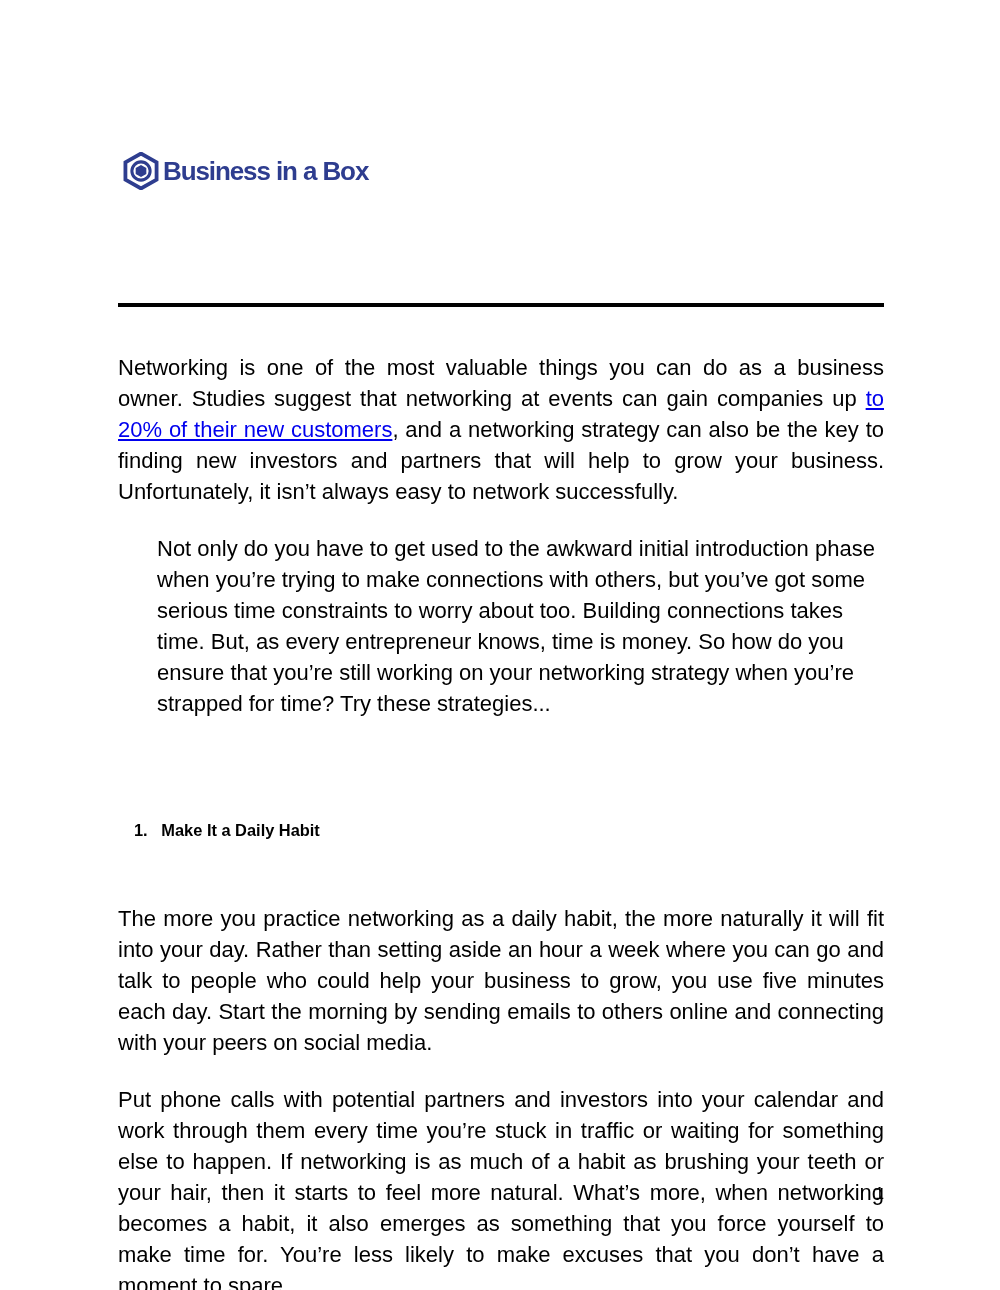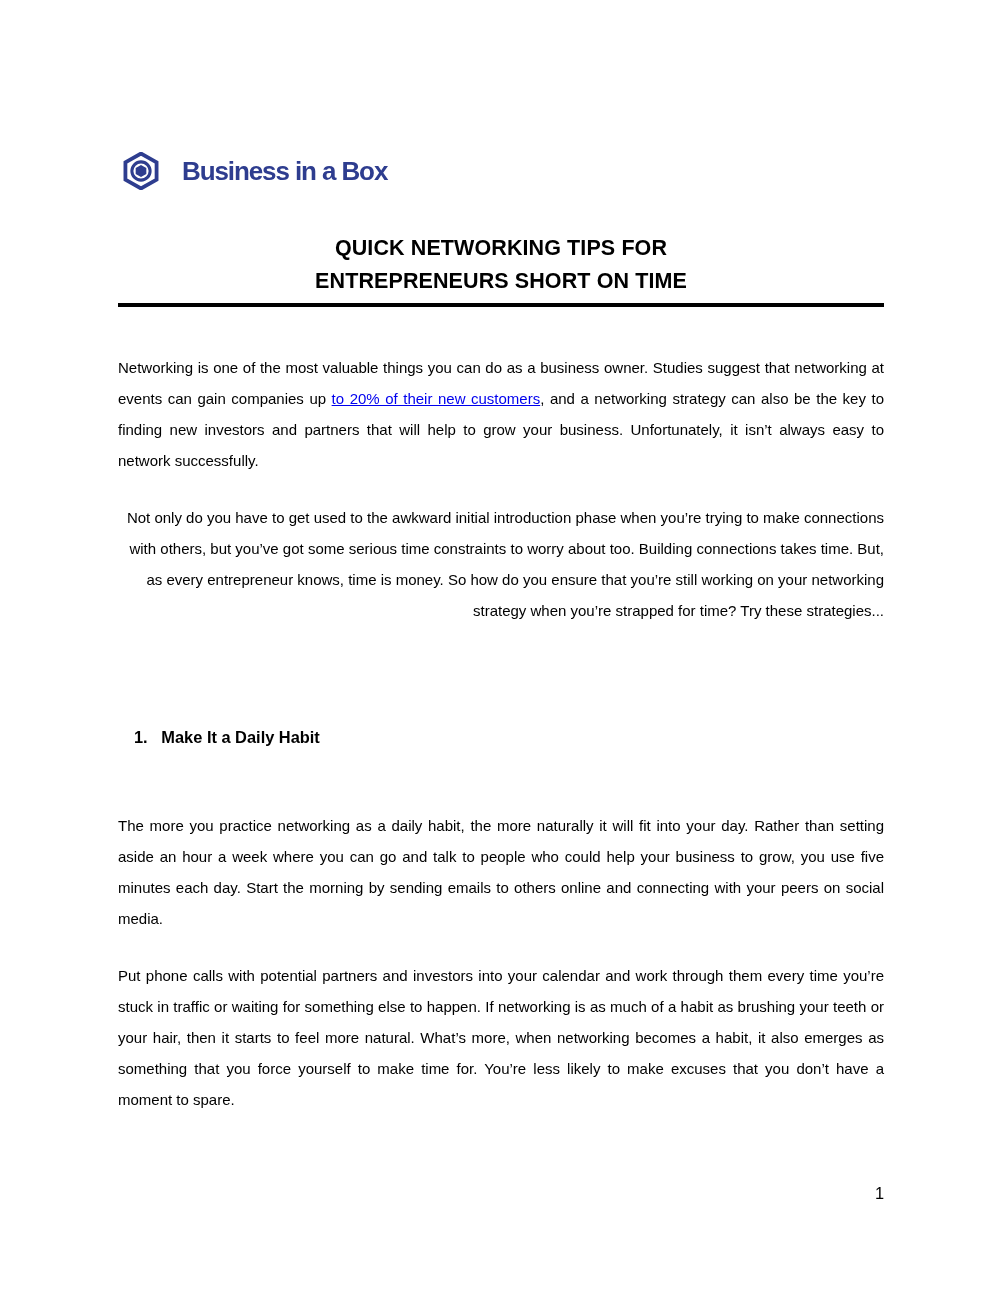--- a/index.html
+++ b/index.html
@@ -21,21 +21,21 @@
     box-sizing: border-box;
   }
 
   
   .logo-block {
     position: absolute;
     left: 122px;
     top: 152px;
     display: flex;
     align-items: center;
-    gap: 22px;
+    gap: 3px;
   }
   .logo-mark {
     width: 38px;
     height: 38px;
     display: block;
     flex: 0 0 auto;
   }
   .logo-word {
     font-family: "Liberation Sans", sans-serif;
     font-size: 26px;
@@ -70,26 +70,26 @@
 
   
   .body-area {
     position: absolute;
     left: 118px;
     top: 352px;
     width: 766px;
   }
   p.para {
     margin: 0 0 26px 0;
-    font-size: 15px;
+    font-size: 22px;
     line-height: 31px;
     color: #000;
   }
   p.justify { text-align: justify; }
-  p.left    { text-align: right; }
+  p.left    { text-align: left; margin-left: 39px; }
 
   a.doclink {
     color: #0000ee;
     text-decoration: underline;
   }
 
   h2.section-heading {
     margin: 16px;
     font-size: 16.4px;
     font-weight: bold;
@@ -118,24 +118,20 @@
 
   <div class="logo-block">
     <svg class="logo-mark" viewBox="0 0 100 100">
       <polygon points="50,4 91,27 91,73 50,96 9,73 9,27" fill="none" stroke="#2e3d8f" stroke-width="10"></polygon>
       <circle cx="50" cy="50" r="24" fill="none" stroke="#2e3d8f" stroke-width="8"></circle>
       <polygon points="50,34 64,42 64,58 50,66 36,58 36,42" fill="#2e3d8f"></polygon>
     </svg>
     <span class="logo-word">Business in a Box</span>
   </div>
 
-  <div class="doc-title">
-    <div>QUICK NETWORKING TIPS FOR</div>
-    <div>ENTREPRENEURS SHORT ON TIME</div>
-  </div>
   <div class="title-rule"></div>
 
   <div class="body-area">
 
     <p class="para justify"><span>Networking is one of the most valuable things you can do as a business owner.  Studies suggest that networking at events can gain companies up </span><a class="doclink" href="#">to 20% of their new customers</a><span>, and a networking strategy can also be the key to finding new investors and partners that will help to grow your business. Unfortunately, it isn’t always easy to network successfully.</span></p>
 
     <p class="para left">Not only do you have to get used to the awkward initial introduction phase when you’re trying to make connections with others, but you’ve got some serious time constraints to worry about too. Building connections takes time. But, as every entrepreneur knows, time is money. So how do you ensure that you’re still working on your networking strategy when you’re strapped for time? Try these strategies...</p>
 
     <div class="gap-before-heading"></div>
 

